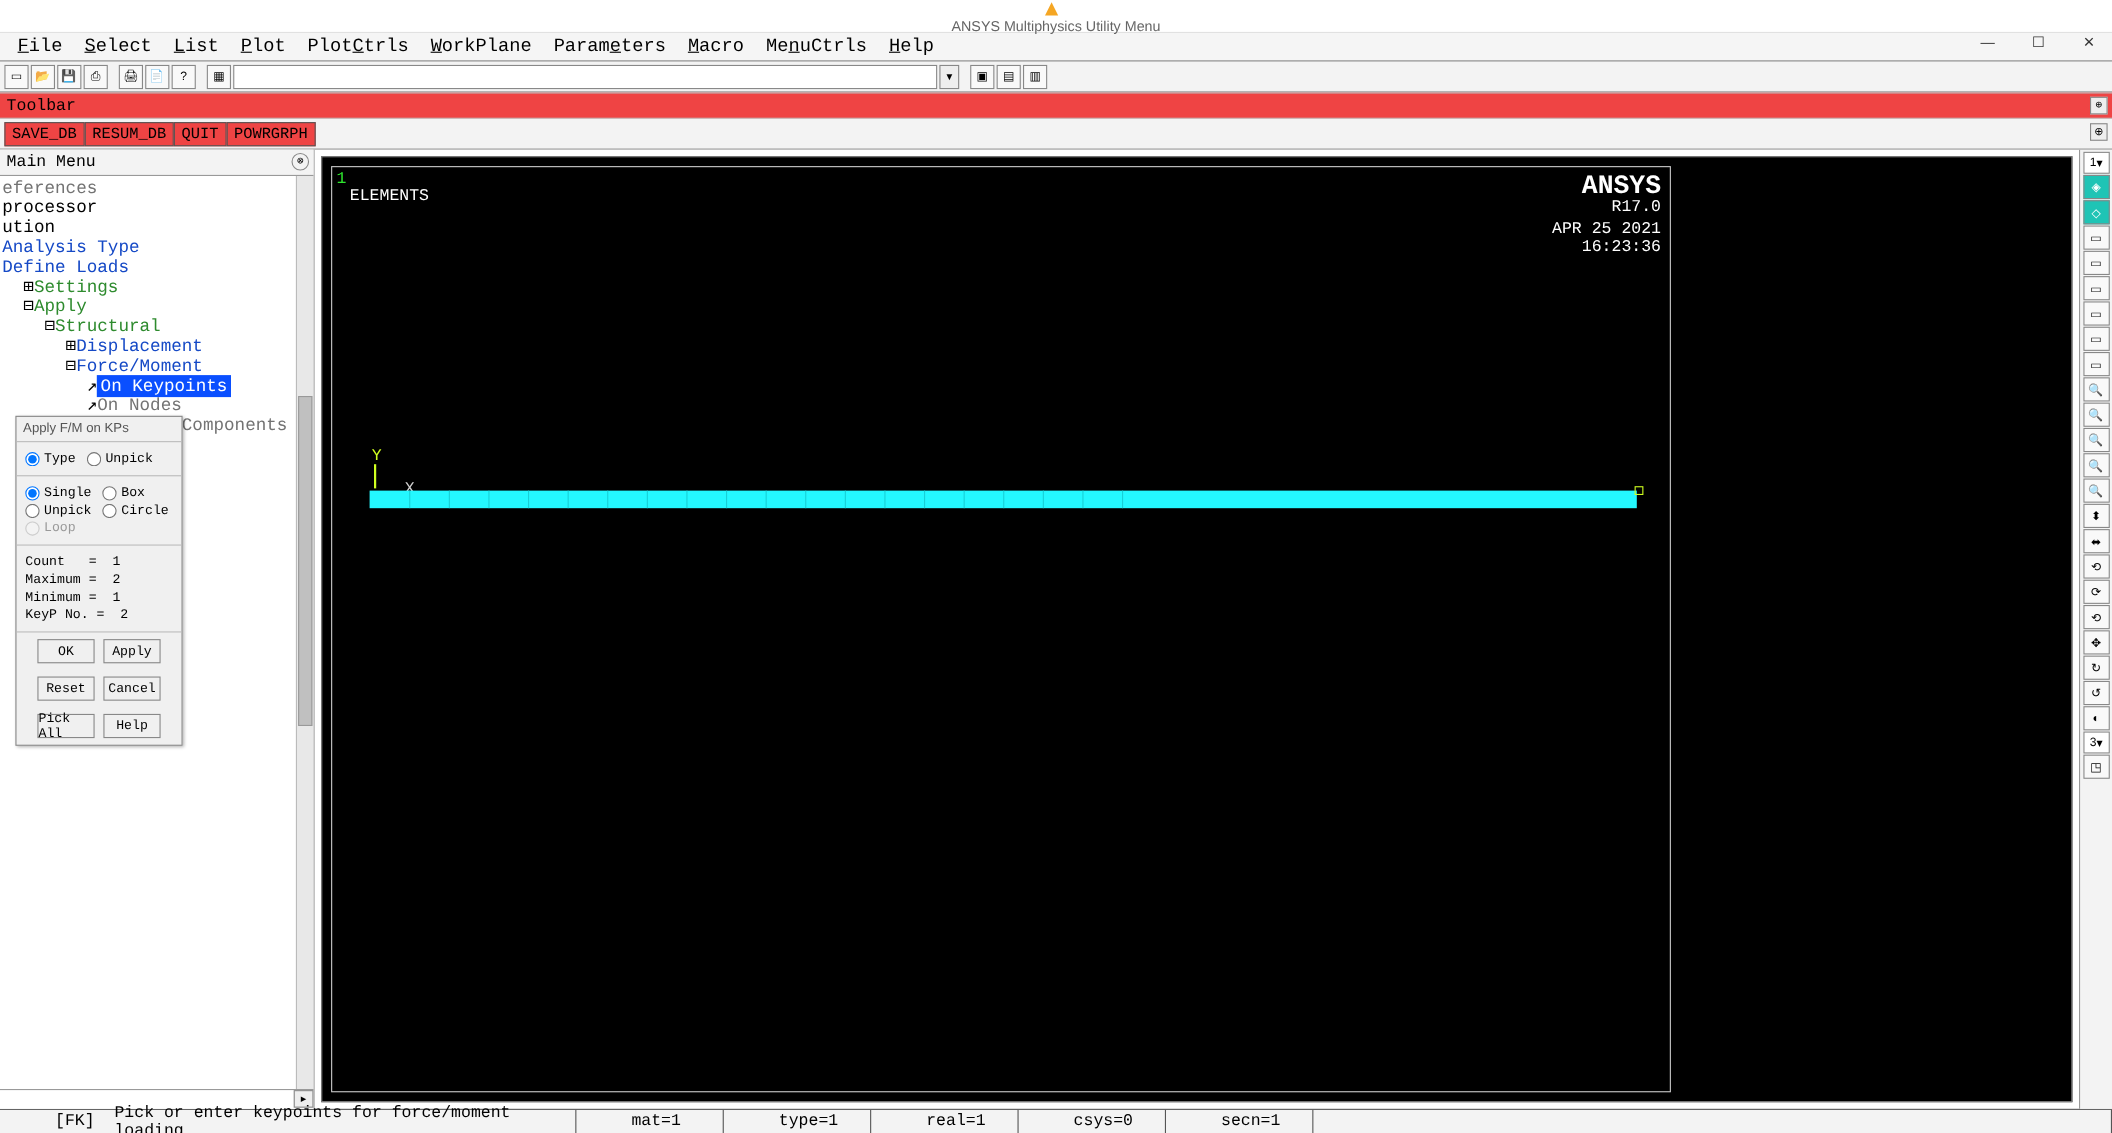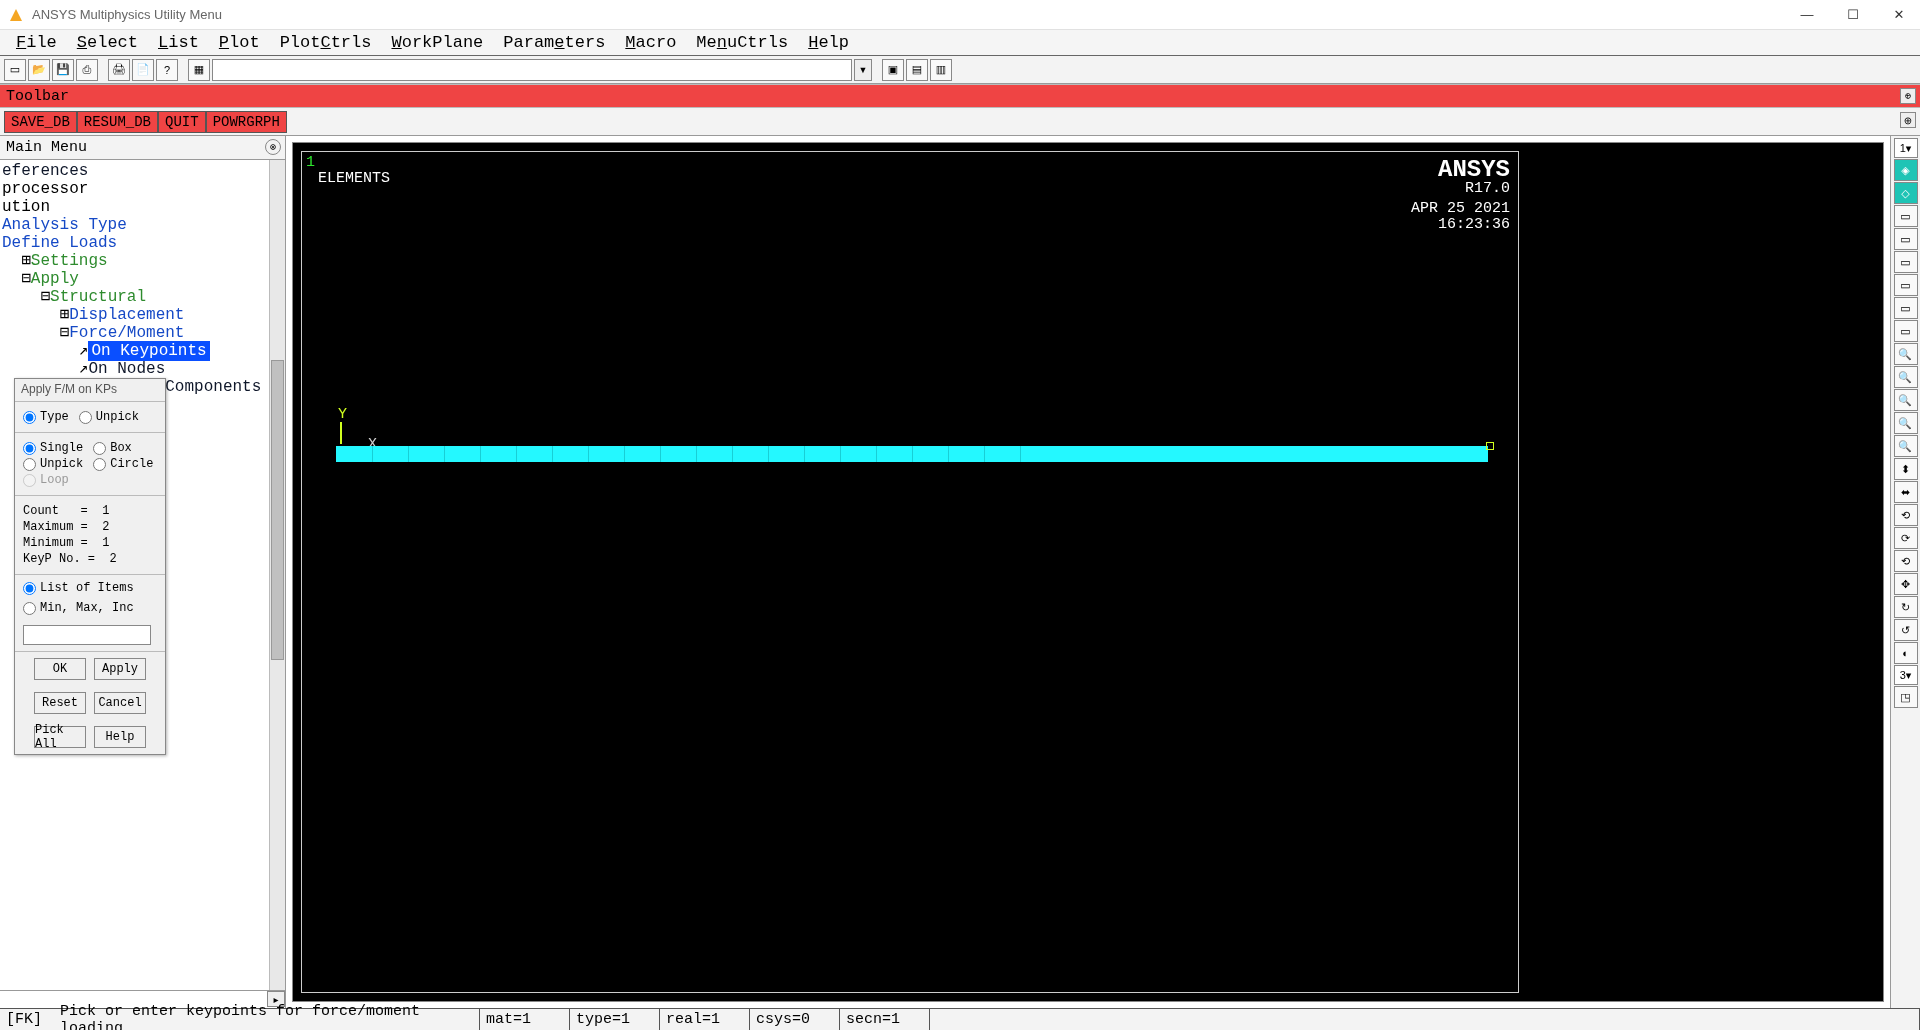--- a/index.html
+++ b/index.html
@@ -1,19 +1,19 @@
 <!DOCTYPE html>
 <html><head>
 <meta charset="utf-8">
 <style>
 * { box-sizing: border-box; margin: 0; padding: 0; }
 body { font-family: "Segoe UI", Tahoma, sans-serif; font-size: 13px; background: #fff; overflow: hidden; width: 1920px; height: 1030px; }
 
 
-.titlebar { height: 30px; display: flex; align-items: center; padding: 0 8px; background: #fff; border-bottom: 1px solid #e1e1e1; }
+.titlebar { height: 30px; display: flex; align-items: center; padding: 0 8px; background: #fff; border-bottom: 1px solid #e1e1e1; flex-direction: column; }
 .titlebar .logo { width: 16px; height: 16px; margin-right: 8px; display: inline-flex; }
 .titlebar .title { color: #666; font-size: 13px; }
 .titlebar .winbtns { margin-left: auto; display: flex; gap: 20px; }
 .titlebar .winbtns span { width: 26px; text-align: center; color: #333; cursor: pointer; }
 
 
 .menubar { height: 26px; display: flex; align-items: center; padding: 0 6px; background: #f5f5f5; border-bottom: 1px solid #666; font-family: "Courier New", monospace; font-size: 17px; }
 .menubar .mitem { padding: 2px 10px; cursor: pointer; }
 .menubar .mitem u { text-decoration: underline; }
 
@@ -34,21 +34,21 @@
 
 
 .mainarea { display: flex; height: calc(1030px - 30px - 26px - 28px - 24px - 28px - 22px); }
 
 
 .mainmenu { width: 286px; border-right: 1px solid #999; display: flex; flex-direction: column; background: #fff; }
 .mmheader { height: 24px; border-bottom: 1px solid #999; display: flex; align-items: center; padding: 0 6px; font-family: "Courier New", monospace; font-size: 15px; background: #f3f3f3; position: relative; }
 .mmclose { position: absolute; right: 4px; top: 3px; width: 16px; height: 16px; border: 1px solid #888; border-radius: 8px; font-size: 10px; display:flex;align-items:center;justify-content:center; }
 .mmtree { flex: 1; overflow: hidden; font-family: "Courier New", monospace; font-size: 16px; line-height: 18px; padding: 2px 0 2px 2px; position: relative; }
 .mmtree .ln { white-space: nowrap; }
-.mmtree .purple { color: #0f172a; }
+.mmtree .purple { color: #737373; }
 .mmtree .green { color: #2e8b2e; }
 .mmtree .blue { color: #1549c6; }
 .mmtree .sel { background: #0a4fff; color: #fff; padding: 1px 3px; }
 .mmtree .toggle { color: #000; }
 .mmbot { height: 18px; border-top: 1px solid #999; display:flex; }
 .mmbot .arrow { width: 18px; height: 16px; margin-left:auto; border:1px solid #888; background:#eee; font-size:10px; display:flex;align-items:center;justify-content:center; }
 
 
 .graphwrap { flex: 1; display: flex; flex-direction: column; }
 .graph { flex: 1; background: #000; position: relative; margin: 6px; border: 1px solid #888; }
@@ -57,21 +57,21 @@
 .graph .gtxt { font-family: "Courier New", monospace; color: #fff; font-size: 15px; }
 .beam { position: absolute; background: #24f8ff; left: 34px; right: 30px; top: 294px; height: 16px; }
 .beamseg { position: absolute; top: 294px; height: 16px; width: 1px; background: #18cfd6; }
 
 .righttool { width: 30px; background: #f3f3f3; border-left:1px solid #999; display:flex; flex-direction:column; align-items:center; padding: 2px 0; gap: 1px; }
 .rbtn { width: 24px; height: 22px; border:1px solid #888; background:#f9f9f9; display:flex;align-items:center;justify-content:center; font-size:11px; }
 .rspin { width:24px; height:20px; border:1px solid #888; background:#fff; font-size:11px; display:flex;align-items:center;justify-content:center; }
 
 
 .statusbar { height: 22px; border-top: 1px solid #555; display: flex; align-items: stretch; font-family: "Courier New", monospace; font-size: 15px; background: #f3f3f3; }
-.statusbar .cell { border-right: 1px solid #555; padding: 2px 6px; display:flex;align-items:center; }
+.statusbar .cell { border-right: 1px solid #555; padding: 2px 6px; display:flex;align-items:center;margin-left:44px; }
 .statusbar .prompt { flex: 0 0 480px; }
 .statusbar .small { flex: 0 0 90px; }
 
 
 .dialog { position: absolute; left: 14px; top: 378px; width: 152px; background: #f0f0f0; border: 1px solid #888; font-family: Tahoma, sans-serif; font-size: 12px; box-shadow: 1px 1px 3px rgba(0,0,0,.3); z-index: 100; }
 .dialog .dtitle { height: 22px; padding: 3px 6px; font-size: 12px; color: #555; }
 .dialog .dsection { border-top: 1px solid #bbb; padding: 6px 8px; }
 .dialog .drow { display: flex; gap: 10px; margin: 2px 0; }
 .dialog .dradio { display:flex; align-items:center; gap:4px; font-family:"Courier New",monospace; font-size:12px; }
 .dialog .dradio input { margin:0; }
@@ -307,33 +307,20 @@
           <span>Loop</span>
         </label>
     </div>
   </div>
   <div class="dsection">
     <div class="stat"><span>Count</span>&nbsp;&nbsp;&nbsp;=&nbsp;&nbsp;<span>1</span></div>
     <div class="stat"><span>Maximum</span>&nbsp;=&nbsp;&nbsp;<span>2</span></div>
     <div class="stat"><span>Minimum</span>&nbsp;=&nbsp;&nbsp;<span>1</span></div>
     <div class="stat"><span>KeyP No.</span>&nbsp;=&nbsp;&nbsp;<span>2</span></div>
   </div>
-  <div class="dsection">
-    <label class="dradio">
-        <input type="radio" checked="" style="">
-        <span>List of Items</span>
-      </label>
-    <div style="height:6px"></div>
-    <label class="dradio">
-        <input type="radio" style="">
-        <span>Min, Max, Inc</span>
-      </label>
-    <div style="height:10px"></div>
-    <input class="dinput" style="">
-  </div>
   <div class="dsection" style="border-top:1px solid #bbb;padding:0">
     <div class="dbtns">
       <span class="dbtn">OK</span>
       <span class="dbtn">Apply</span>
     </div>
     <div class="dbtns">
       <span class="dbtn">Reset</span>
       <span class="dbtn">Cancel</span>
     </div>
     <div class="dbtns">

